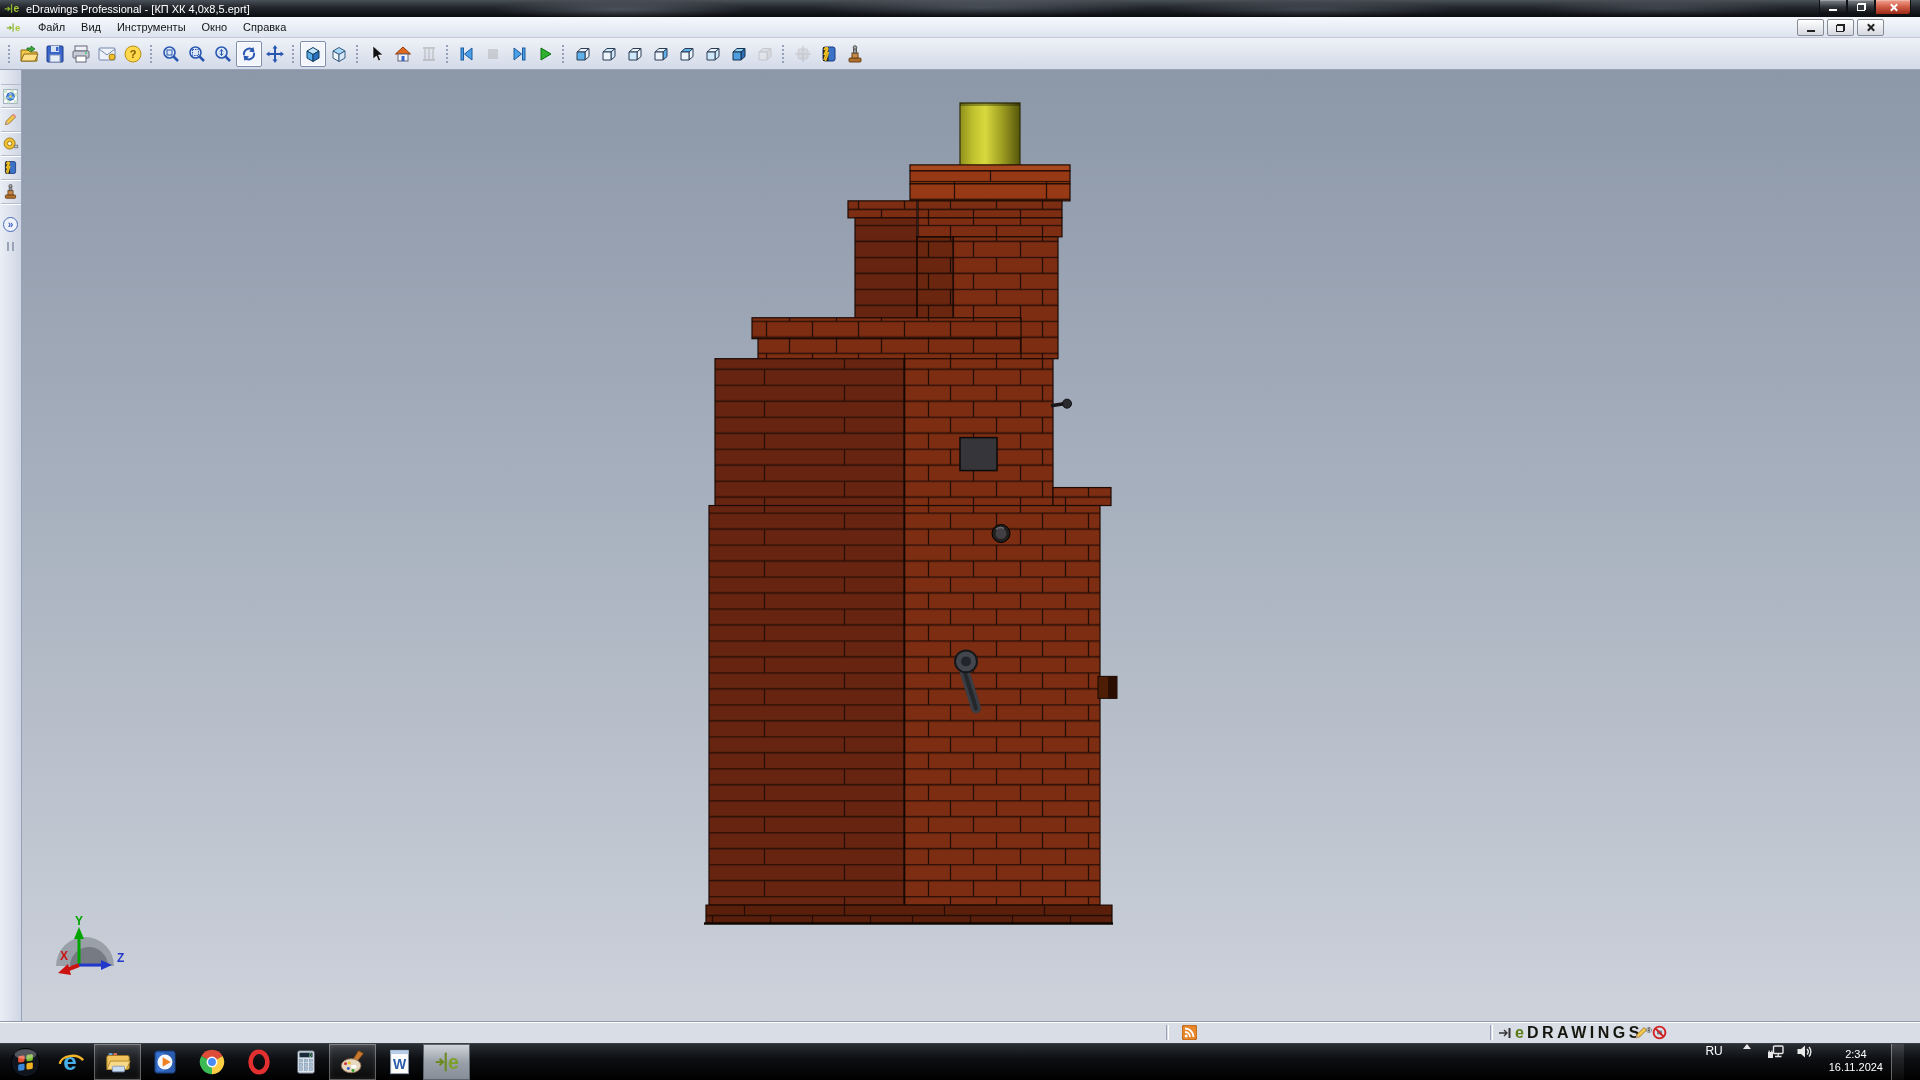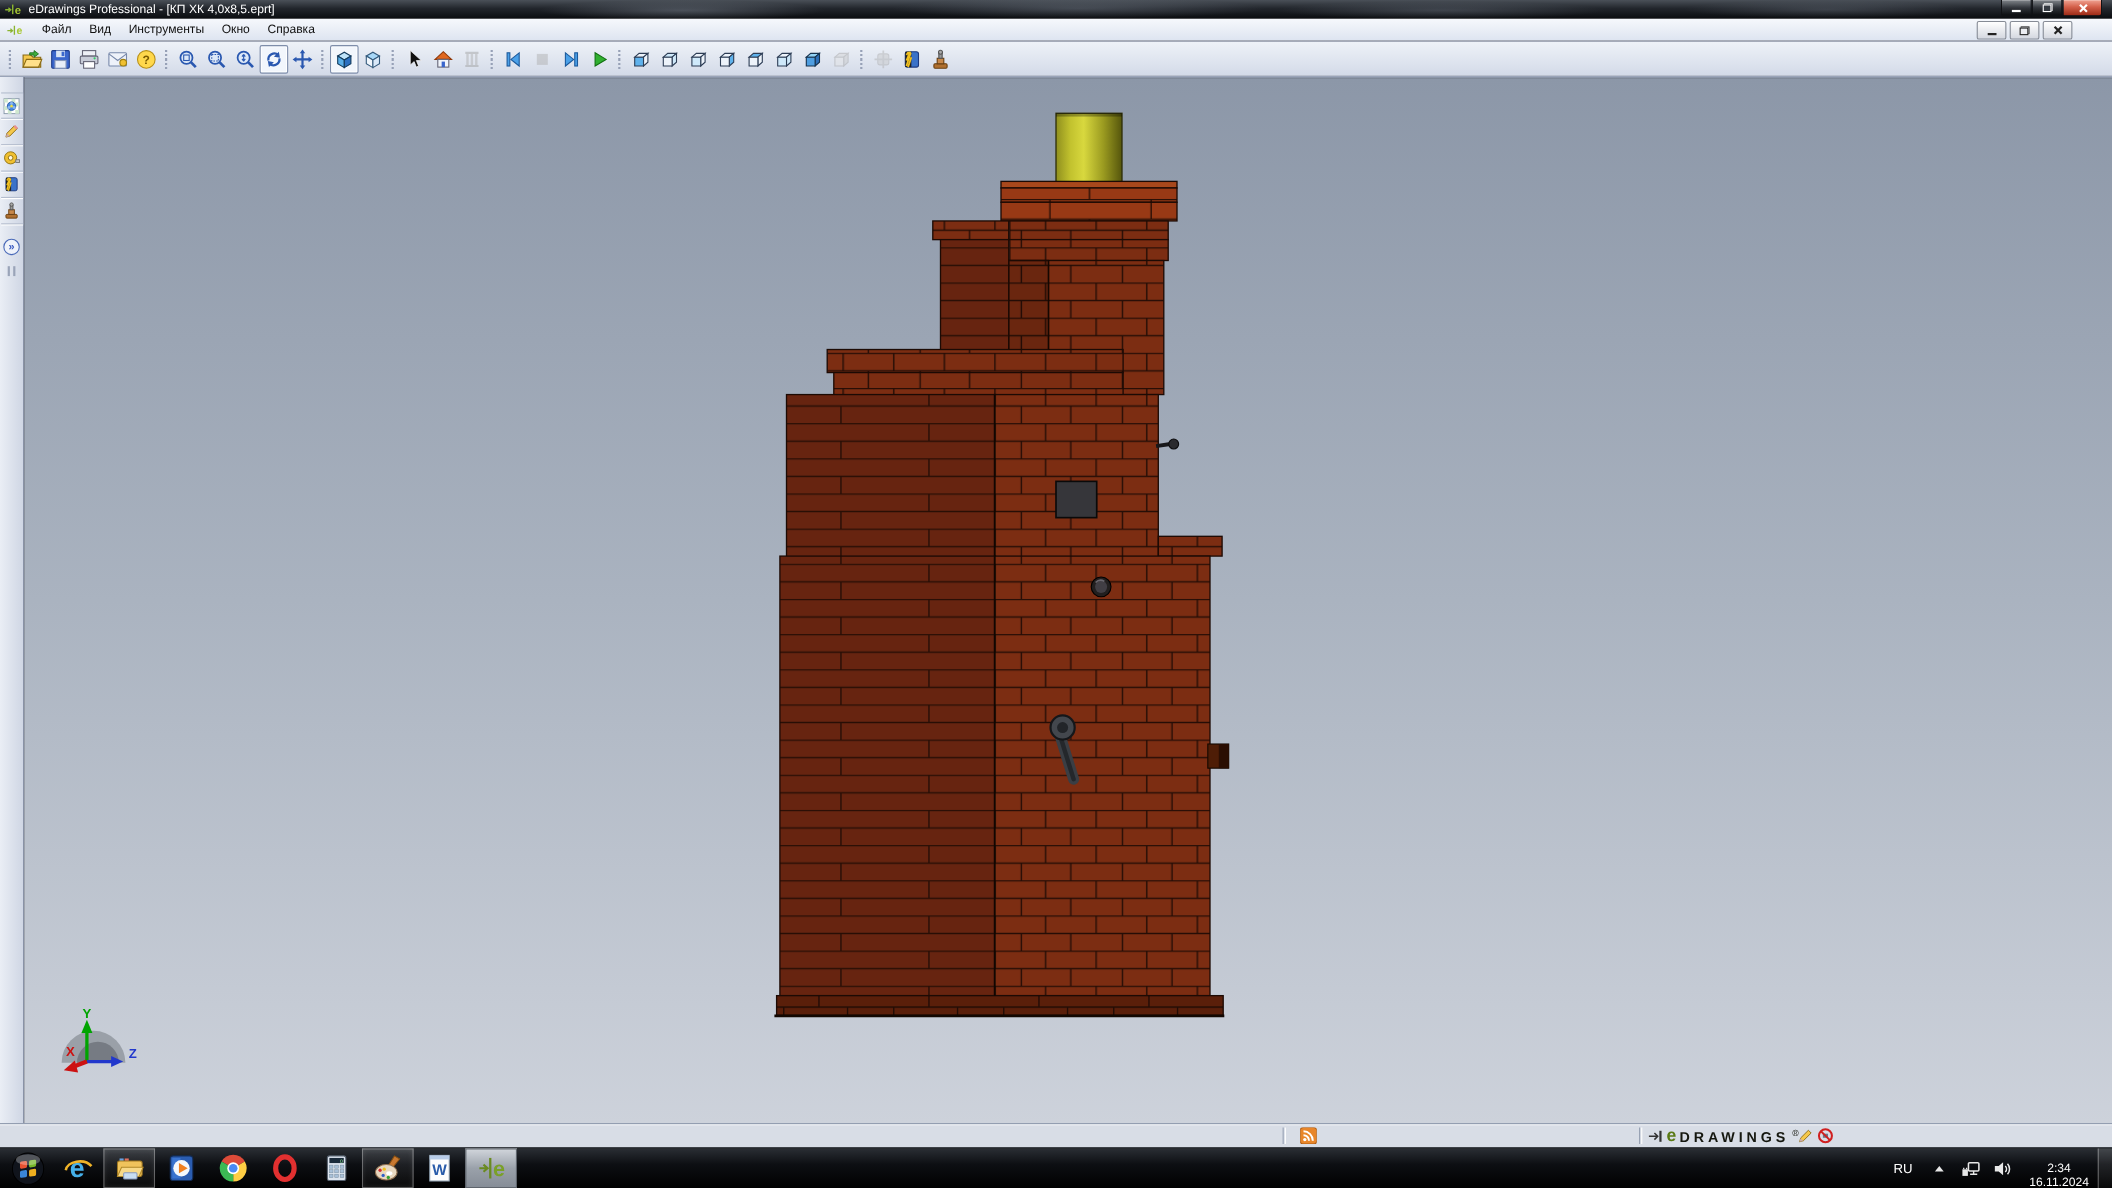--- a/index.html
+++ b/index.html
@@ -57,36 +57,36 @@
 .expand{margin-top:13px;width:15px;height:15px;border:1px solid #4a6ab8;border-radius:50%;color:#3a5ac0;font-size:10px;line-height:13px;text-align:center;background:#eef2fa;font-weight:bold}
 .vgrip{margin-top:10px;width:7px;height:9px;border-left:2px solid #9aa4b8;border-right:2px solid #9aa4b8}
 .canvas{flex:1 1 auto;position:relative;background:linear-gradient(180deg,var(--bgTop) 0%,#aab3c0 50%,var(--bgBot) 100%);border-top:1px solid #8c96a8}
 .model{position:absolute;inset:0;width:100%;height:100%}
 
 .statusbar{height:22px;flex:0 0 22px;background:#d8dde6;border-top:1px solid #8e99ad;box-shadow:inset 0 1px 0 #fff;position:relative;font-size:11px;color:#111}
 .groove{position:absolute;top:3px;bottom:3px;width:3px;border-left:1px solid #98a2b4;border-right:1px solid #fff}
 .s-ic{position:absolute;top:3px;width:15px;height:15px}
 .sblogo{position:absolute;left:1498px;top:0;height:22px;display:flex;align-items:center;gap:3px}
 .logo-e{color:var(--logoGreen);font-weight:bold;font-size:16px;line-height:14px}
-.logo-text{font-size:13px;font-weight:600;letter-spacing:3.5px;color:#15170f}
+.logo-text{font-size:16px;font-weight:600;letter-spacing:3.5px;color:#15170f}
 .logo-reg{font-size:8px;align-self:flex-start;margin-top:4px;color:#15170f}
 
 .taskbar{height:37px;flex:0 0 37px;background:linear-gradient(#2a2e34,#0d0f13 40%,#000);border-top:1px solid #3c4148;display:flex;align-items:center;padding-left:3px;position:relative}
 .startbtn{width:44px;height:36px;display:flex;align-items:center;justify-content:center}
 .startbtn .aicon{width:33px;height:33px}
 .tb-app{width:47px;height:36px;display:flex;align-items:center;justify-content:center}
 .aicon{width:28px;height:28px}
 .tb-app.framed{background:linear-gradient(rgba(255,255,255,.10),rgba(255,255,255,.03));box-shadow:inset 0 0 0 1px rgba(255,255,255,.30),inset 0 0 6px rgba(255,255,255,.14)}
 .tb-app.active{background:linear-gradient(#d3d7dd,#9aa1aa 50%,#858c96);box-shadow:inset 0 0 0 1px #5e646c}
-.tray{position:absolute;right:0;top:0;bottom:0;display:flex;align-items:center;color:#fff}
+.tray{position:absolute;right:16px;top:0;bottom:0;display:flex;color:#fff}
 .lang{font-size:12px;padding:0 10px}
 .tray-arrow{width:0;height:0;border-left:4px solid transparent;border-right:4px solid transparent;border-bottom:5px solid #e8e8e8;margin:0 10px}
 .tray-ic{width:17px;height:15px;margin:0 6px}
 .tray-ic svg{width:100%;height:100%;display:block}
-.clock{text-align:center;font-size:11px;line-height:13px;margin:14px 8px 0 10px}
+.clock{text-align:center;font-size:11px;line-height:13px;margin:4px 8px 0 10px}
 .showdesk{width:13px;height:37px;border-left:1px solid rgba(255,255,255,.35);background:linear-gradient(rgba(255,255,255,.12),rgba(255,255,255,.03))}
 </style>
 </head>
 <body>
 
 <div class="app">
 
   <div class="titlebar">
     <span class="appico">
         <svg viewBox="0 0 22 16">

